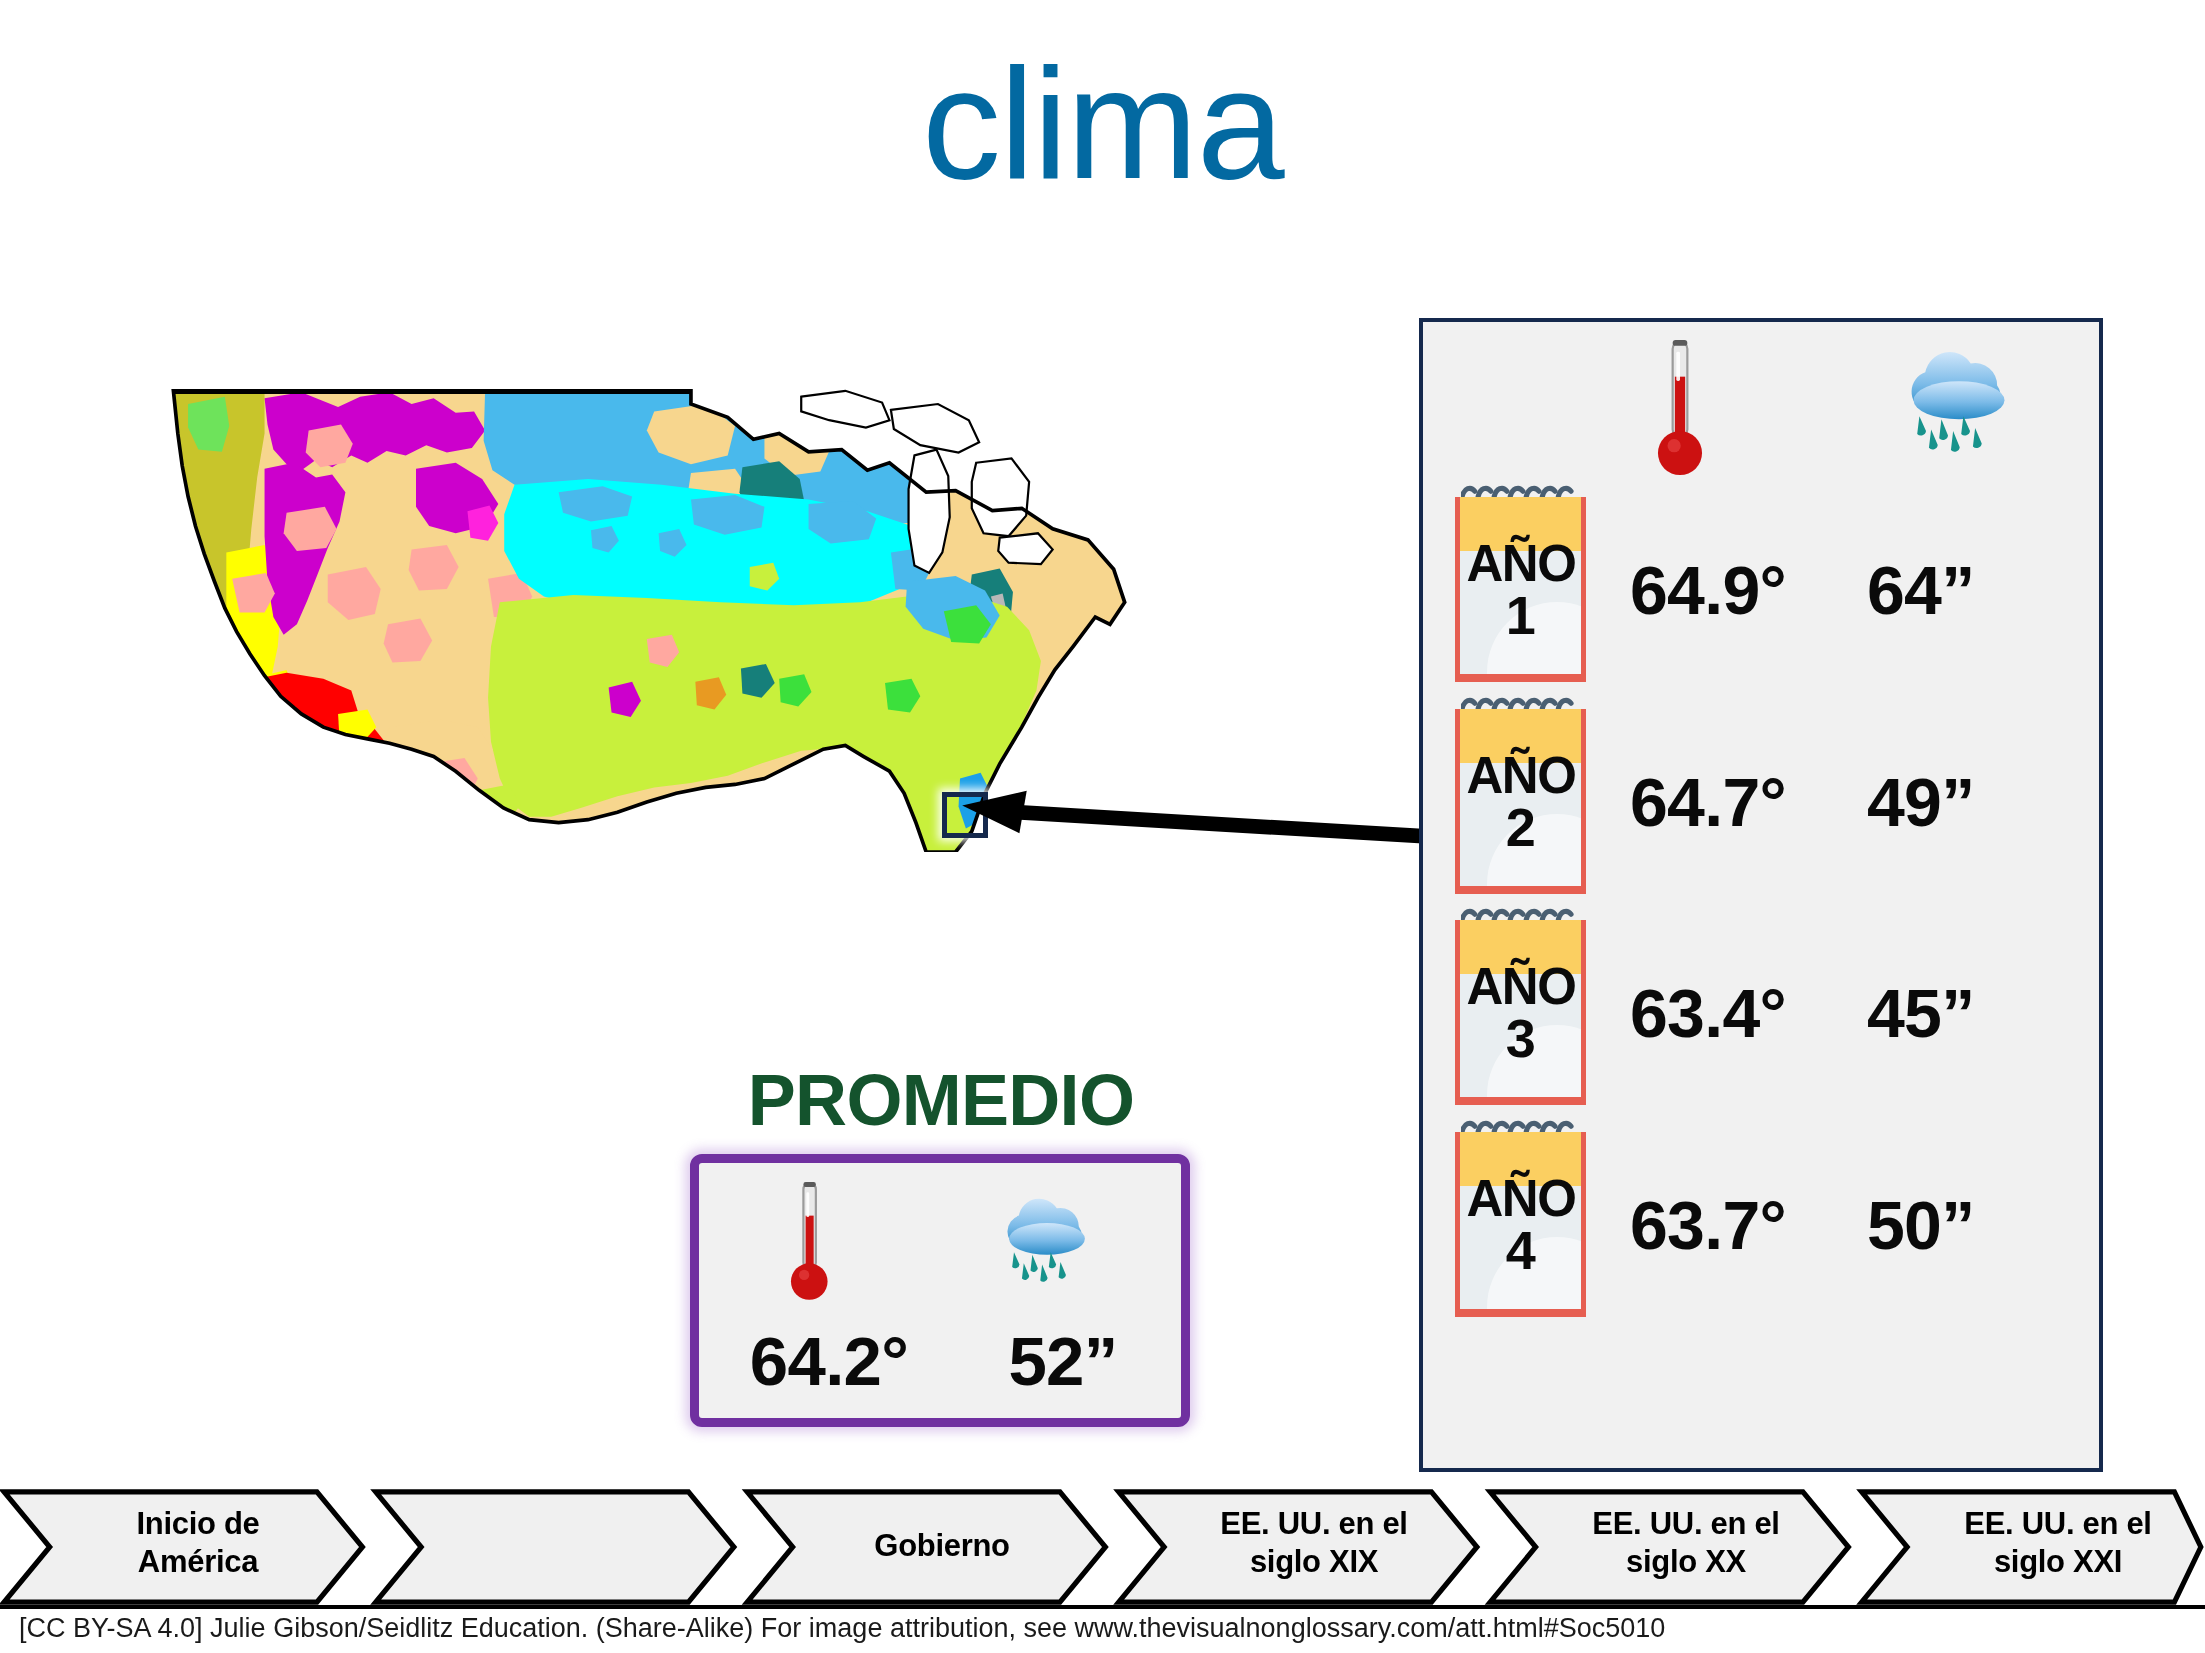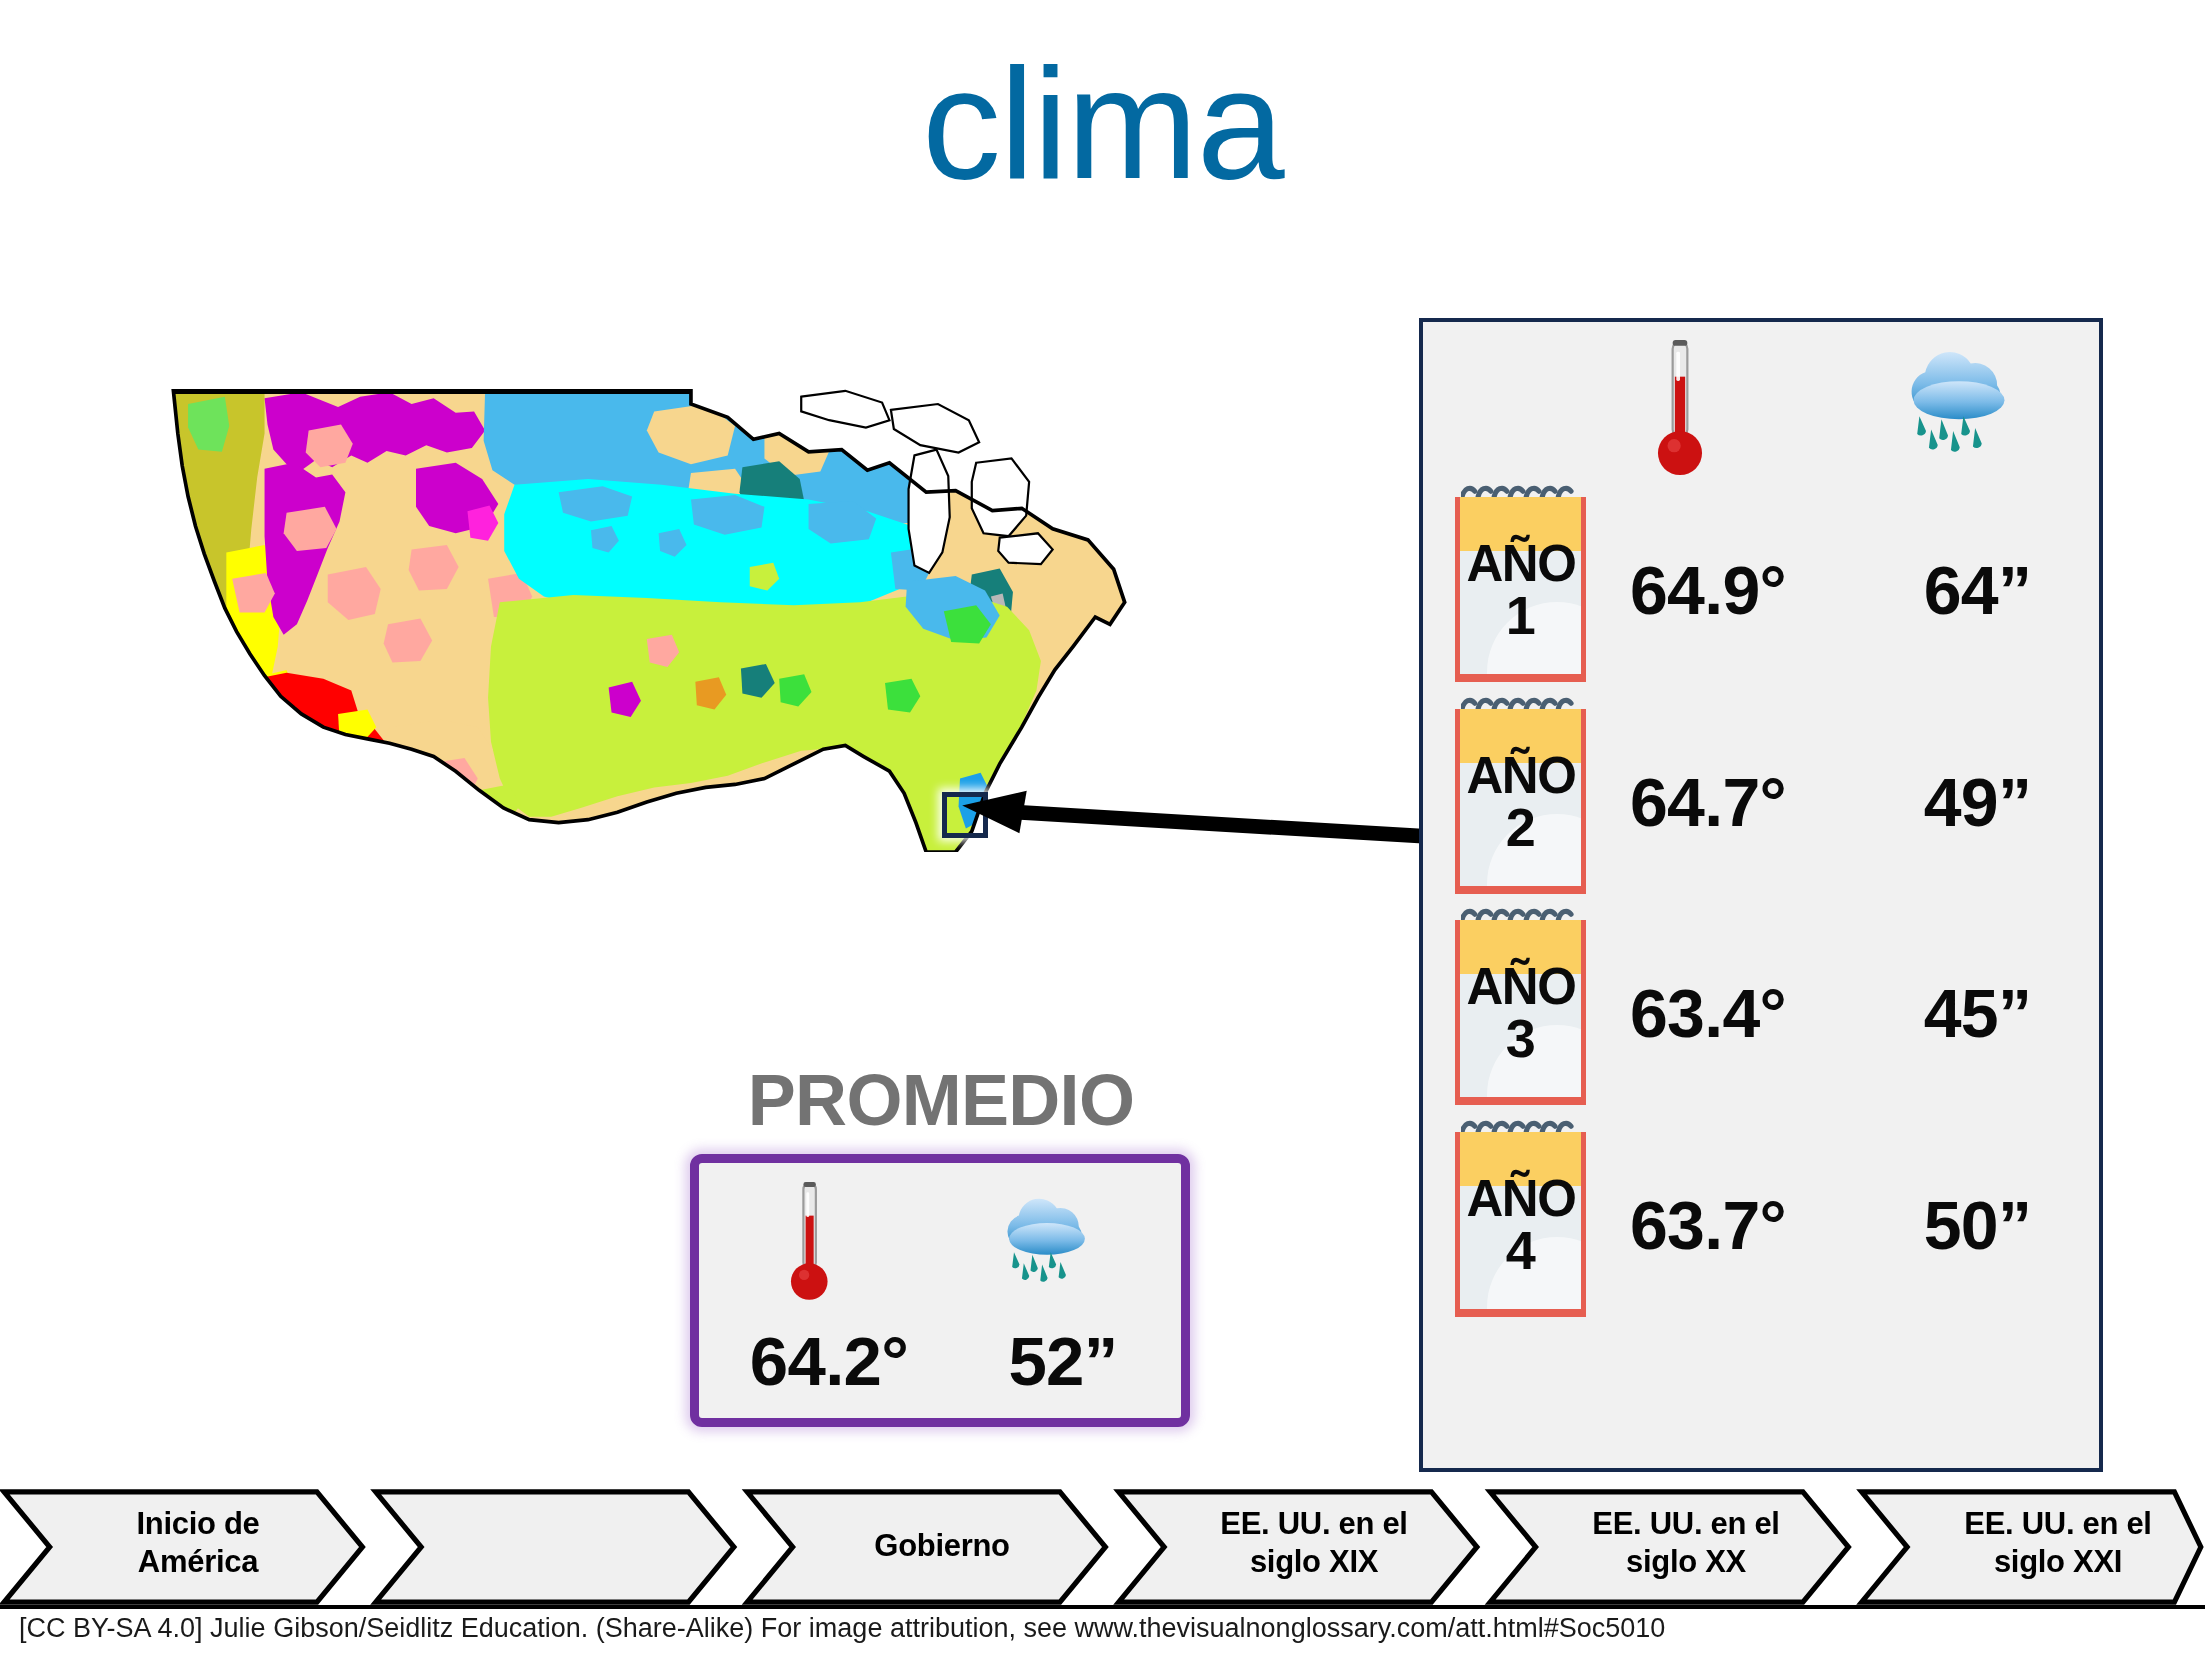--- a/index.html
+++ b/index.html
@@ -62,26 +62,26 @@
     font-family:"Liberation Sans", sans-serif;
   }
   .cal-word { font-size:51px; letter-spacing:-1.5px; display:block; }
   .cal-num  { font-size:54px; display:block; margin-top:1.5px; }
 
   .val-temp, .val-prec {
     position:absolute; font-size:68px; font-weight:700; color:#0a0a0a;
     font-family:"Liberation Sans", sans-serif; letter-spacing:-0.7px;
   }
   .val-temp { left:182px; width:221px; text-align:left; }
-  .val-prec { left:419px; width:221px; text-align:center; }
+  .val-prec { left:419px; width:221px; }
 
   
   #promedio-wrap { position:absolute; left:647px; top:1064px; width:588px; height:412px; }
   #promedio-title {
-    text-align:center; color:#737373; font-weight:700;
+    text-align:center; color:#14532d; font-weight:700;
     font-size:72px; line-height:1.0; letter-spacing:-0.7px;
   }
   #promedio-box {
     position:absolute; left:43px; top:90px; width:500px; height:273px;
     background:#f1f1f1; border:9.6px solid #7030A0; border-radius:12px;
     box-shadow:0 0 10.3px 4.4px rgba(150,90,200,0.30);
   }
   #prom-thermo { position:absolute; left:88px; top:16px; }
   #prom-rain   { position:absolute; left:293px; top:26.5px; }
   #prom-temp {

